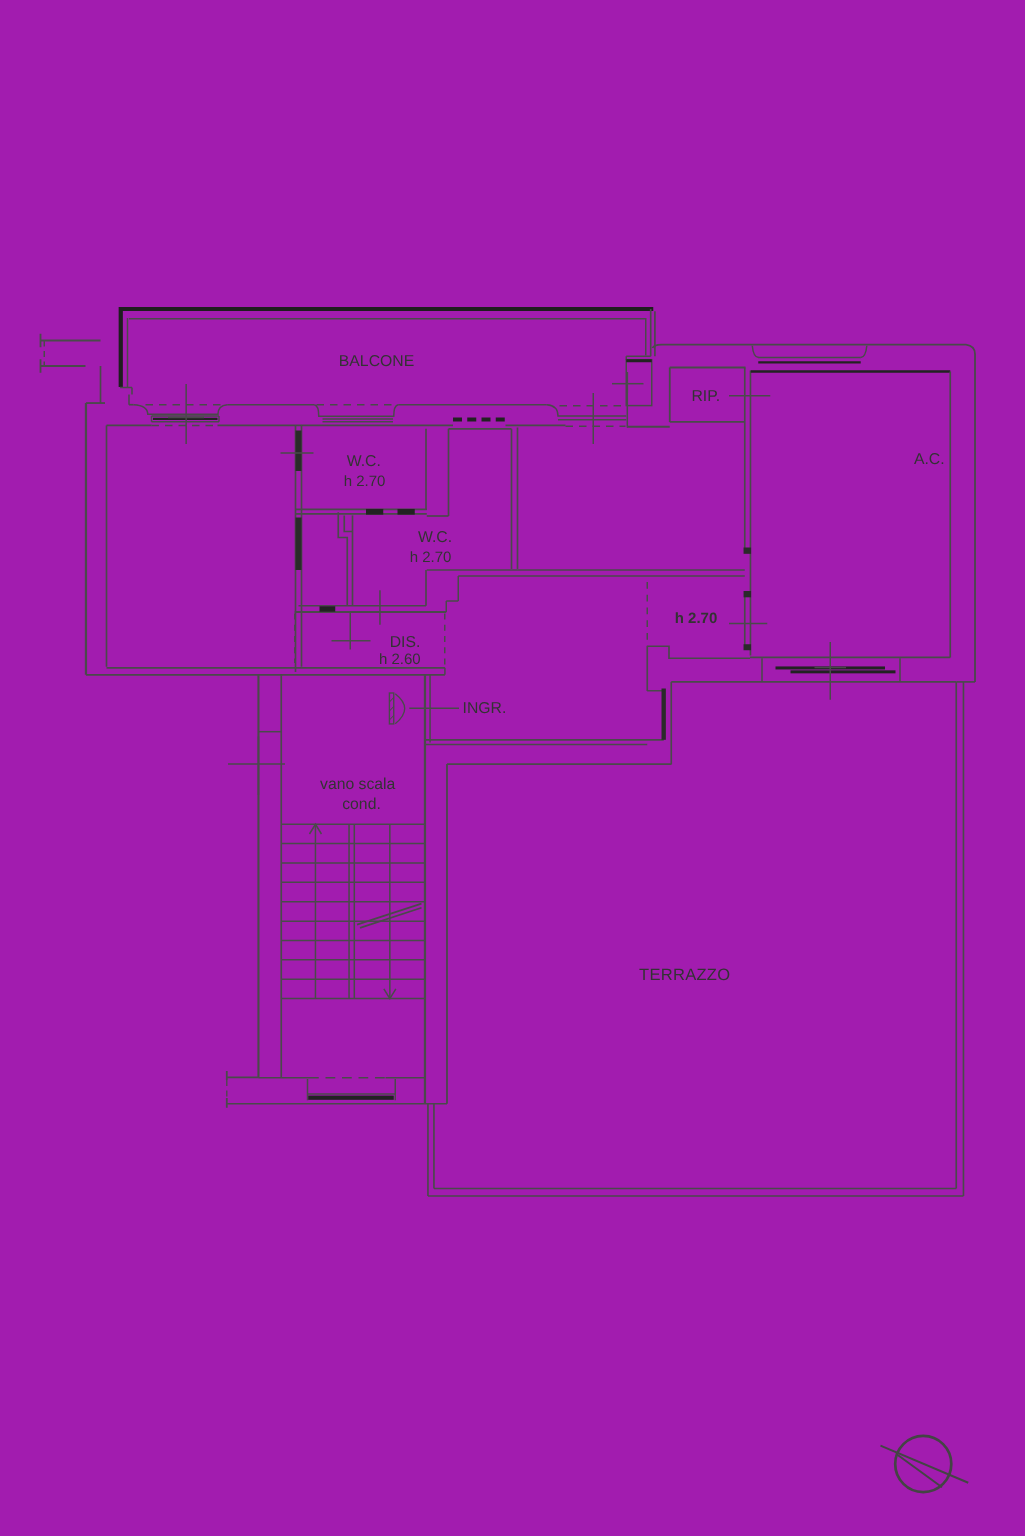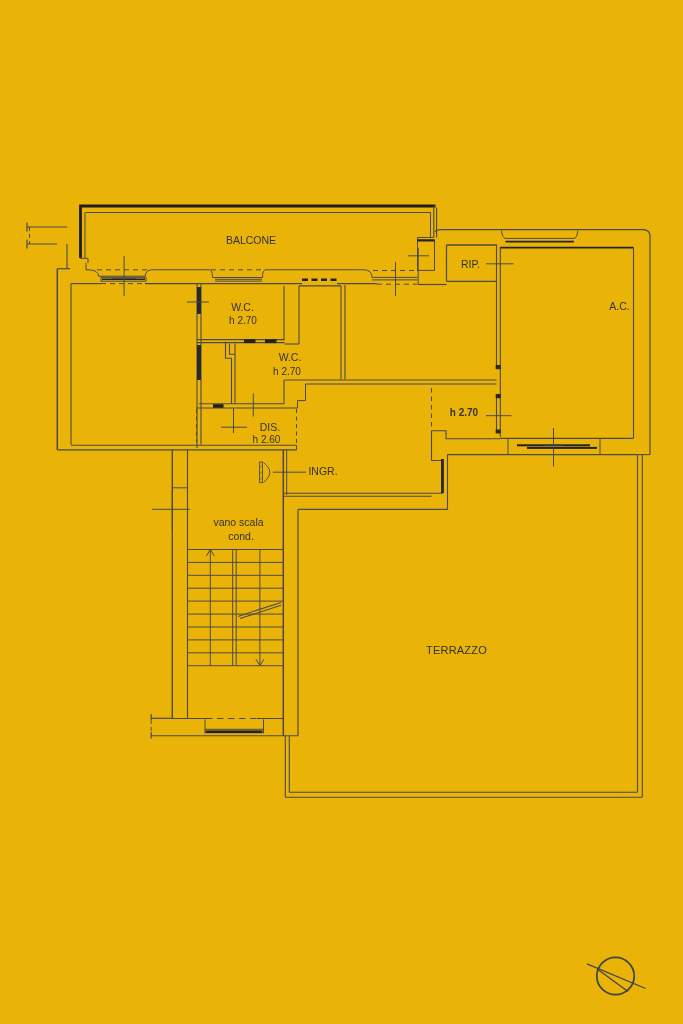--- a/index.html
+++ b/index.html
@@ -1,16 +1,16 @@
 <!DOCTYPE html>
 <html><head>
 <meta charset="utf-8">
 <style>
 html,body{margin:0;padding:0;background:#ffffff;}
-#page{width:683px;height:1024px;position:relative;background:#eab308;}
+#page{width:683px;height:1024px;position:relative;background:#a21caf;}
 svg{position:absolute;top:0;left:0;}
 text{font-family:"Liberation Sans",sans-serif;fill:#333;}
 </style>
 </head>
 <body>
 <div id="page">
 <svg width="683" height="1024" viewBox="0 0 683 1024">
 <g stroke="#4a4a4a" stroke-width="1.1" fill="none" stroke-linecap="butt">
 
 <g stroke="#1e1e1e" stroke-width="2.8">

